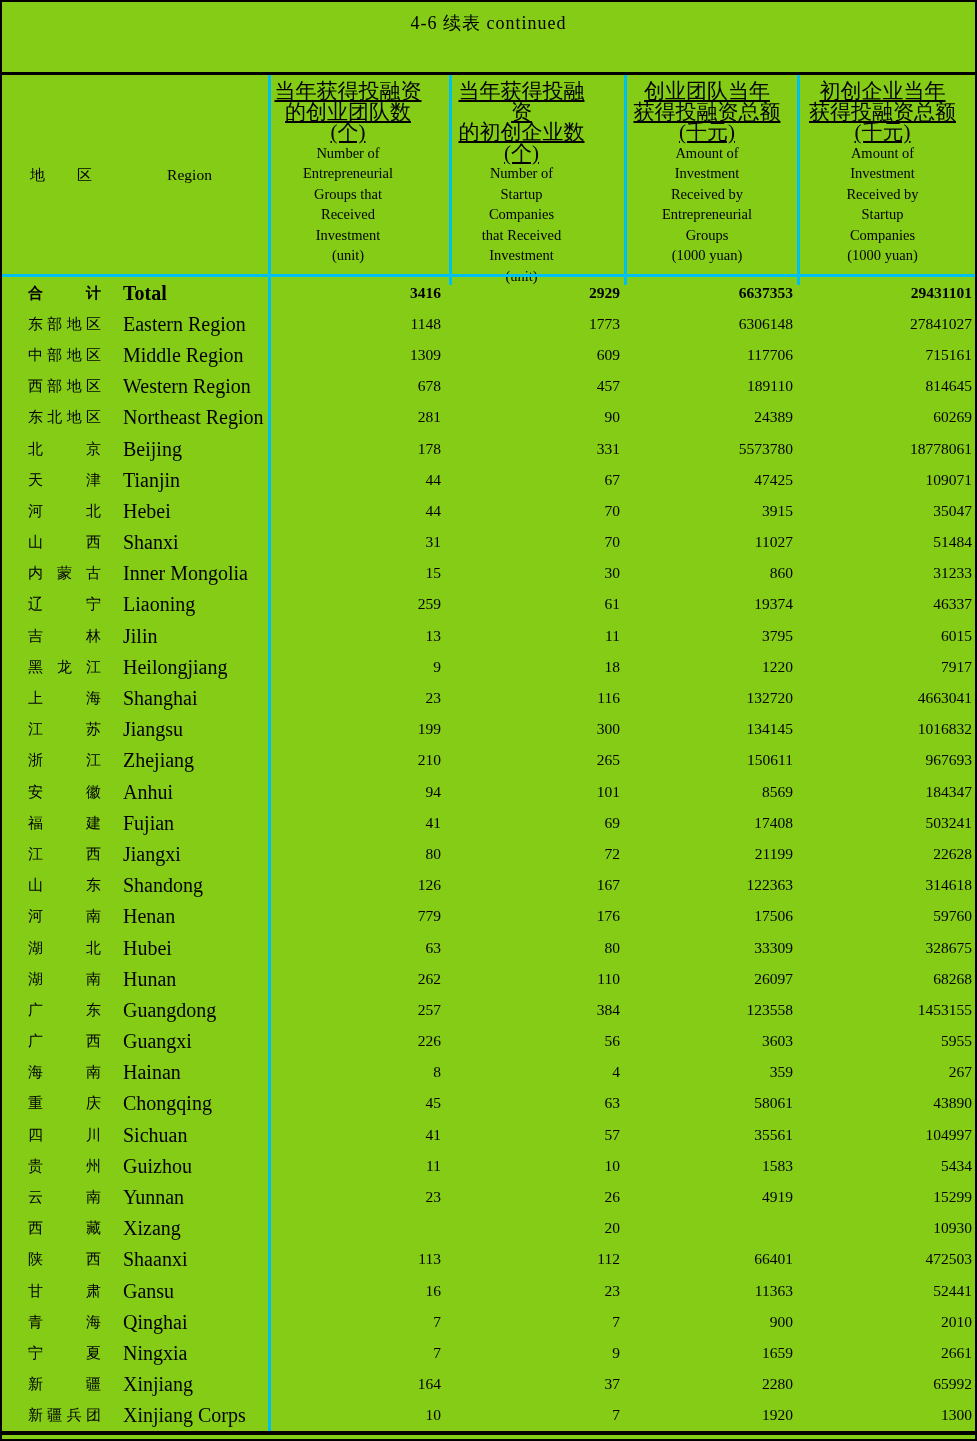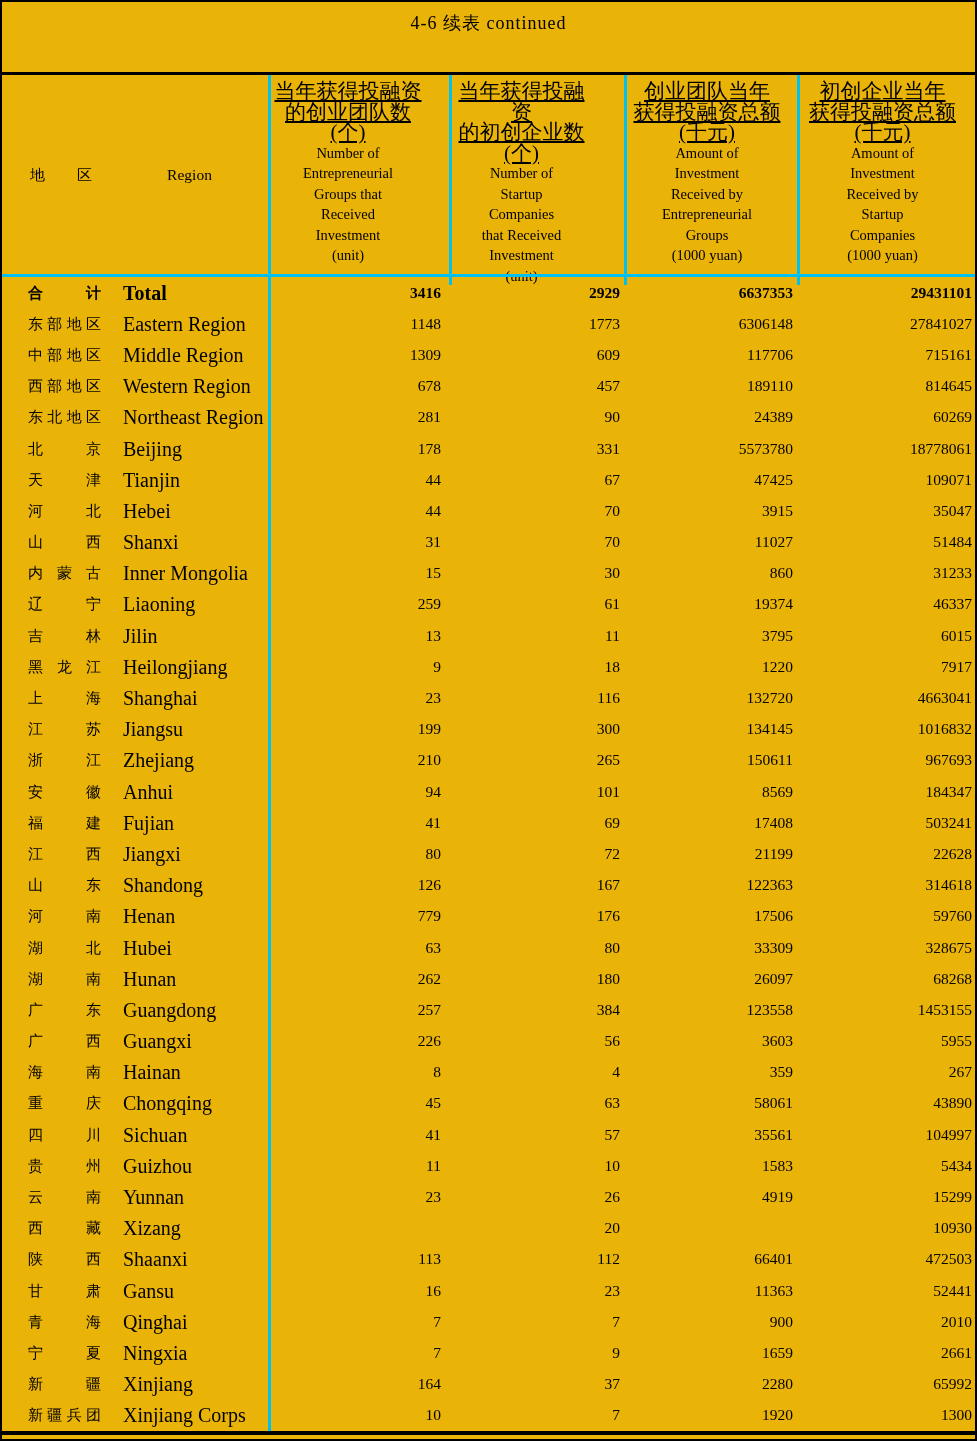--- a/index.html
+++ b/index.html
@@ -1,19 +1,19 @@
 <!DOCTYPE html>
 <html><head>
 <meta charset="utf-8">
 <style>
   html,body { margin:0; padding:0; background:#ffffff; }
   .page {
     position:relative;
     width:977px; height:1441px;
-    background:#eab308;
+    background:#84cc16;
     border:2px solid #000000;
     box-sizing:border-box;
     color:#000000;
     font-family:"Liberation Serif","DejaVu Serif",serif;
     overflow:hidden;
   }
   .title {
     position:absolute; top:9px; left:0; width:973px;
     text-align:center; font-size:18px; letter-spacing:1px;
   }
@@ -387,21 +387,21 @@
     <div class="val val-2">33309</div>
     <div class="val val-3">328675</div>
   </div>
       <div class="row">
     <div class="cn">
           <span>湖</span>
           <span>南</span>
         </div>
     <div class="en">Hunan</div>
     <div class="val val-0">262</div>
-    <div class="val val-1">180</div>
+    <div class="val val-1">110</div>
     <div class="val val-2">26097</div>
     <div class="val val-3">68268</div>
   </div>
       <div class="row">
     <div class="cn">
           <span>广</span>
           <span>东</span>
         </div>
     <div class="en">Guangdong</div>
     <div class="val val-0">257</div>

